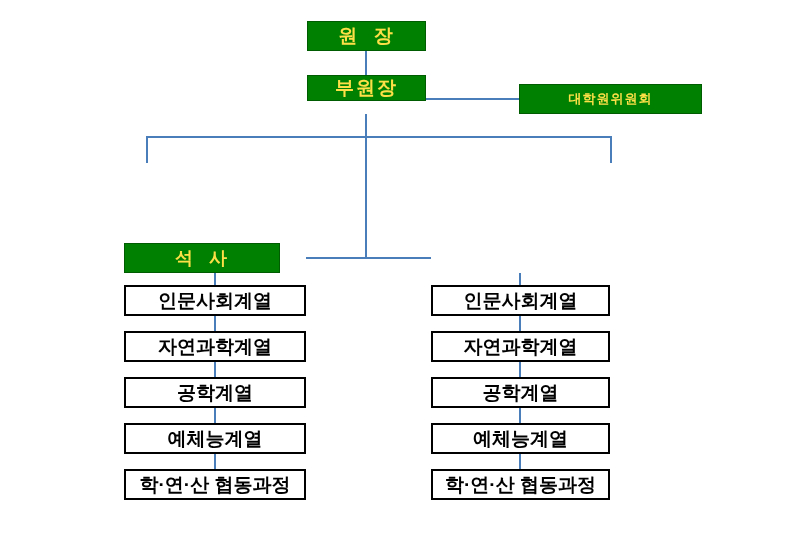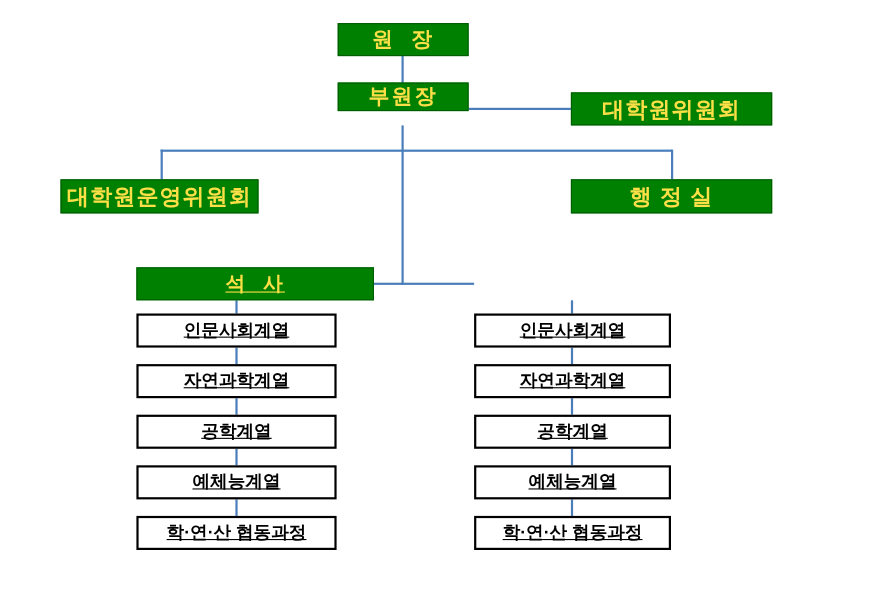--- a/index.html
+++ b/index.html
@@ -20,35 +20,34 @@
     box-sizing:border-box;
     z-index:2;
     white-space:pre;
   }
   .wbox{
     position:absolute;
     background:#ffffff;
     border:2px solid #000000;
     color:#000000;
     font-weight:bold;
-    font-size:16px;
+    font-size:19px;
     display:flex;align-items:center;justify-content:center;
     box-sizing:border-box;
     z-index:2;
     white-space:pre;
-    text-decoration:underline;
   }
   .conn{
     position:absolute;
     background:#4a7ebb;
     z-index:1;
   }
   .fs19{font-size:19px;letter-spacing:2px;}
   .fs18{font-size:18px;letter-spacing:2px;}
-  .fs16{font-size:20px;letter-spacing:1px;}
+  .fs16{font-size:13px;letter-spacing:1px;}
 </style>
 </head>
 <body>
 
 <div id="stage">
 
   <div class="conn" style="left:365px;top:50px;width:2px;height:34px;"></div>
   <div class="conn" style="left:426px;top:98px;width:93px;height:2px;"></div>
   <div class="conn" style="left:365px;top:114px;width:2px;height:145px;"></div>
   <div class="conn" style="left:146px;top:136px;width:465px;height:2px;"></div>
@@ -57,25 +56,23 @@
   <div class="conn" style="left:306px;top:257px;width:125px;height:2px;"></div>
   <div class="conn" style="left:214px;top:273px;width:2px;height:198px;"></div>
   <div class="conn" style="left:519px;top:273px;width:2px;height:198px;"></div>
 
   <div class="gbox fs19" style="left:307px;top:21px;width:119px;height:30px;">원  장</div>
 
   <div class="gbox fs19" style="left:307px;top:75px;width:119px;height:26px;">부원장</div>
 
   <div class="gbox fs16" style="left:519px;top:84px;width:183px;height:30px;">대학원위원회</div>
 
-  <div class="gbox fs16" style="left:55px;top:163px;width:180px;height:31px;">대학원운영위원회</div>
 
-  <div class="gbox fs16" style="left:519px;top:163px;width:183px;height:31px;">행 정 실</div>
 
-  <div class="gbox fs18" style="left:124px;top:243px;width:216px;height:30px;text-decoration:underline;">석  사</div>
+  <div class="gbox fs18" style="left:124px;top:243px;width:156px;height:30px;">석  사</div>
 
 
   <div class="wbox" style="left:124px;top:285px;width:182px;height:31px;">인문사회계열</div>
   <div class="wbox" style="left:124px;top:331px;width:182px;height:31px;">자연과학계열</div>
   <div class="wbox" style="left:124px;top:377px;width:182px;height:31px;">공학계열</div>
   <div class="wbox" style="left:124px;top:423px;width:182px;height:31px;">예체능계열</div>
   <div class="wbox" style="left:124px;top:469px;width:182px;height:31px;">학·연·산 협동과정</div>
 
   <div class="wbox" style="left:431px;top:285px;width:179px;height:31px;">인문사회계열</div>
   <div class="wbox" style="left:431px;top:331px;width:179px;height:31px;">자연과학계열</div>

